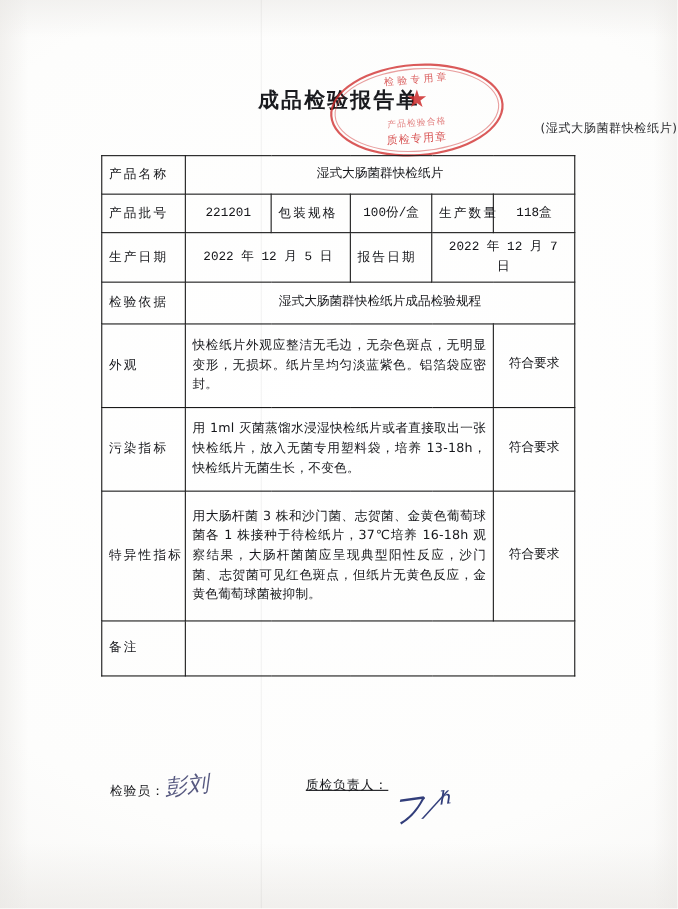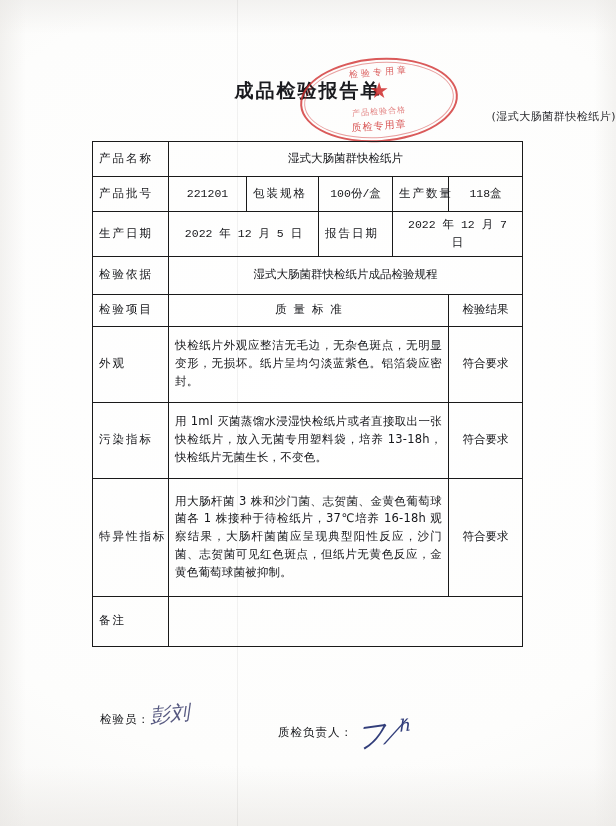--- a/index.html
+++ b/index.html
@@ -224,22 +224,23 @@
   }
   .sign-left {
     position: absolute;
     left: 8px;
     top: 6px;
     letter-spacing: 1px;
   }
   .sign-right {
     position: absolute;
     left: 186px;
-    top: 19px;
+    top: 0;
     letter-spacing: 1px;
+    text-decoration: underline;
   }
   .ink1 {
     position: absolute;
     left: 58px;
     top: -6px;
     width: 54px;
     height: 34px;
     color: #3a3d6b;
     font-size: 20px;
     font-family: "DejaVu Serif", "Liberation Serif", serif;
@@ -310,25 +311,20 @@
       <tr class="row-h-base">
         <td class="label-cell">生产日期</td>
         <td class="center" colspan="2">2022 年 12 月 5 日</td>
         <td class="label-cell">报告日期</td>
         <td class="center" colspan="2">2022 年 12 月 7 日</td>
       </tr>
       <tr style="height:38px">
         <td class="label-cell">检验依据</td>
         <td class="center" colspan="5">湿式大肠菌群快检纸片成品检验规程</td>
       </tr>
-      <tr style="height:32px">
-        <td class="label-cell">检验项目</td>
-        <td class="center" colspan="4">质 量 标 准</td>
-        <td class="center">检验结果</td>
-      </tr>
       <tr style="height:76px">
         <td class="label-cell">外观</td>
         <td class="left" colspan="4">
           <span class="body-text">快检纸片外观应整洁无毛边，无杂色斑点，无明显变形，无损坏。纸片呈均匀淡蓝紫色。铝箔袋应密封。</span>
         </td>
         <td class="center">符合要求</td>
       </tr>
       <tr style="height:76px">
         <td class="label-cell">污染指标</td>
         <td class="left" colspan="4">

